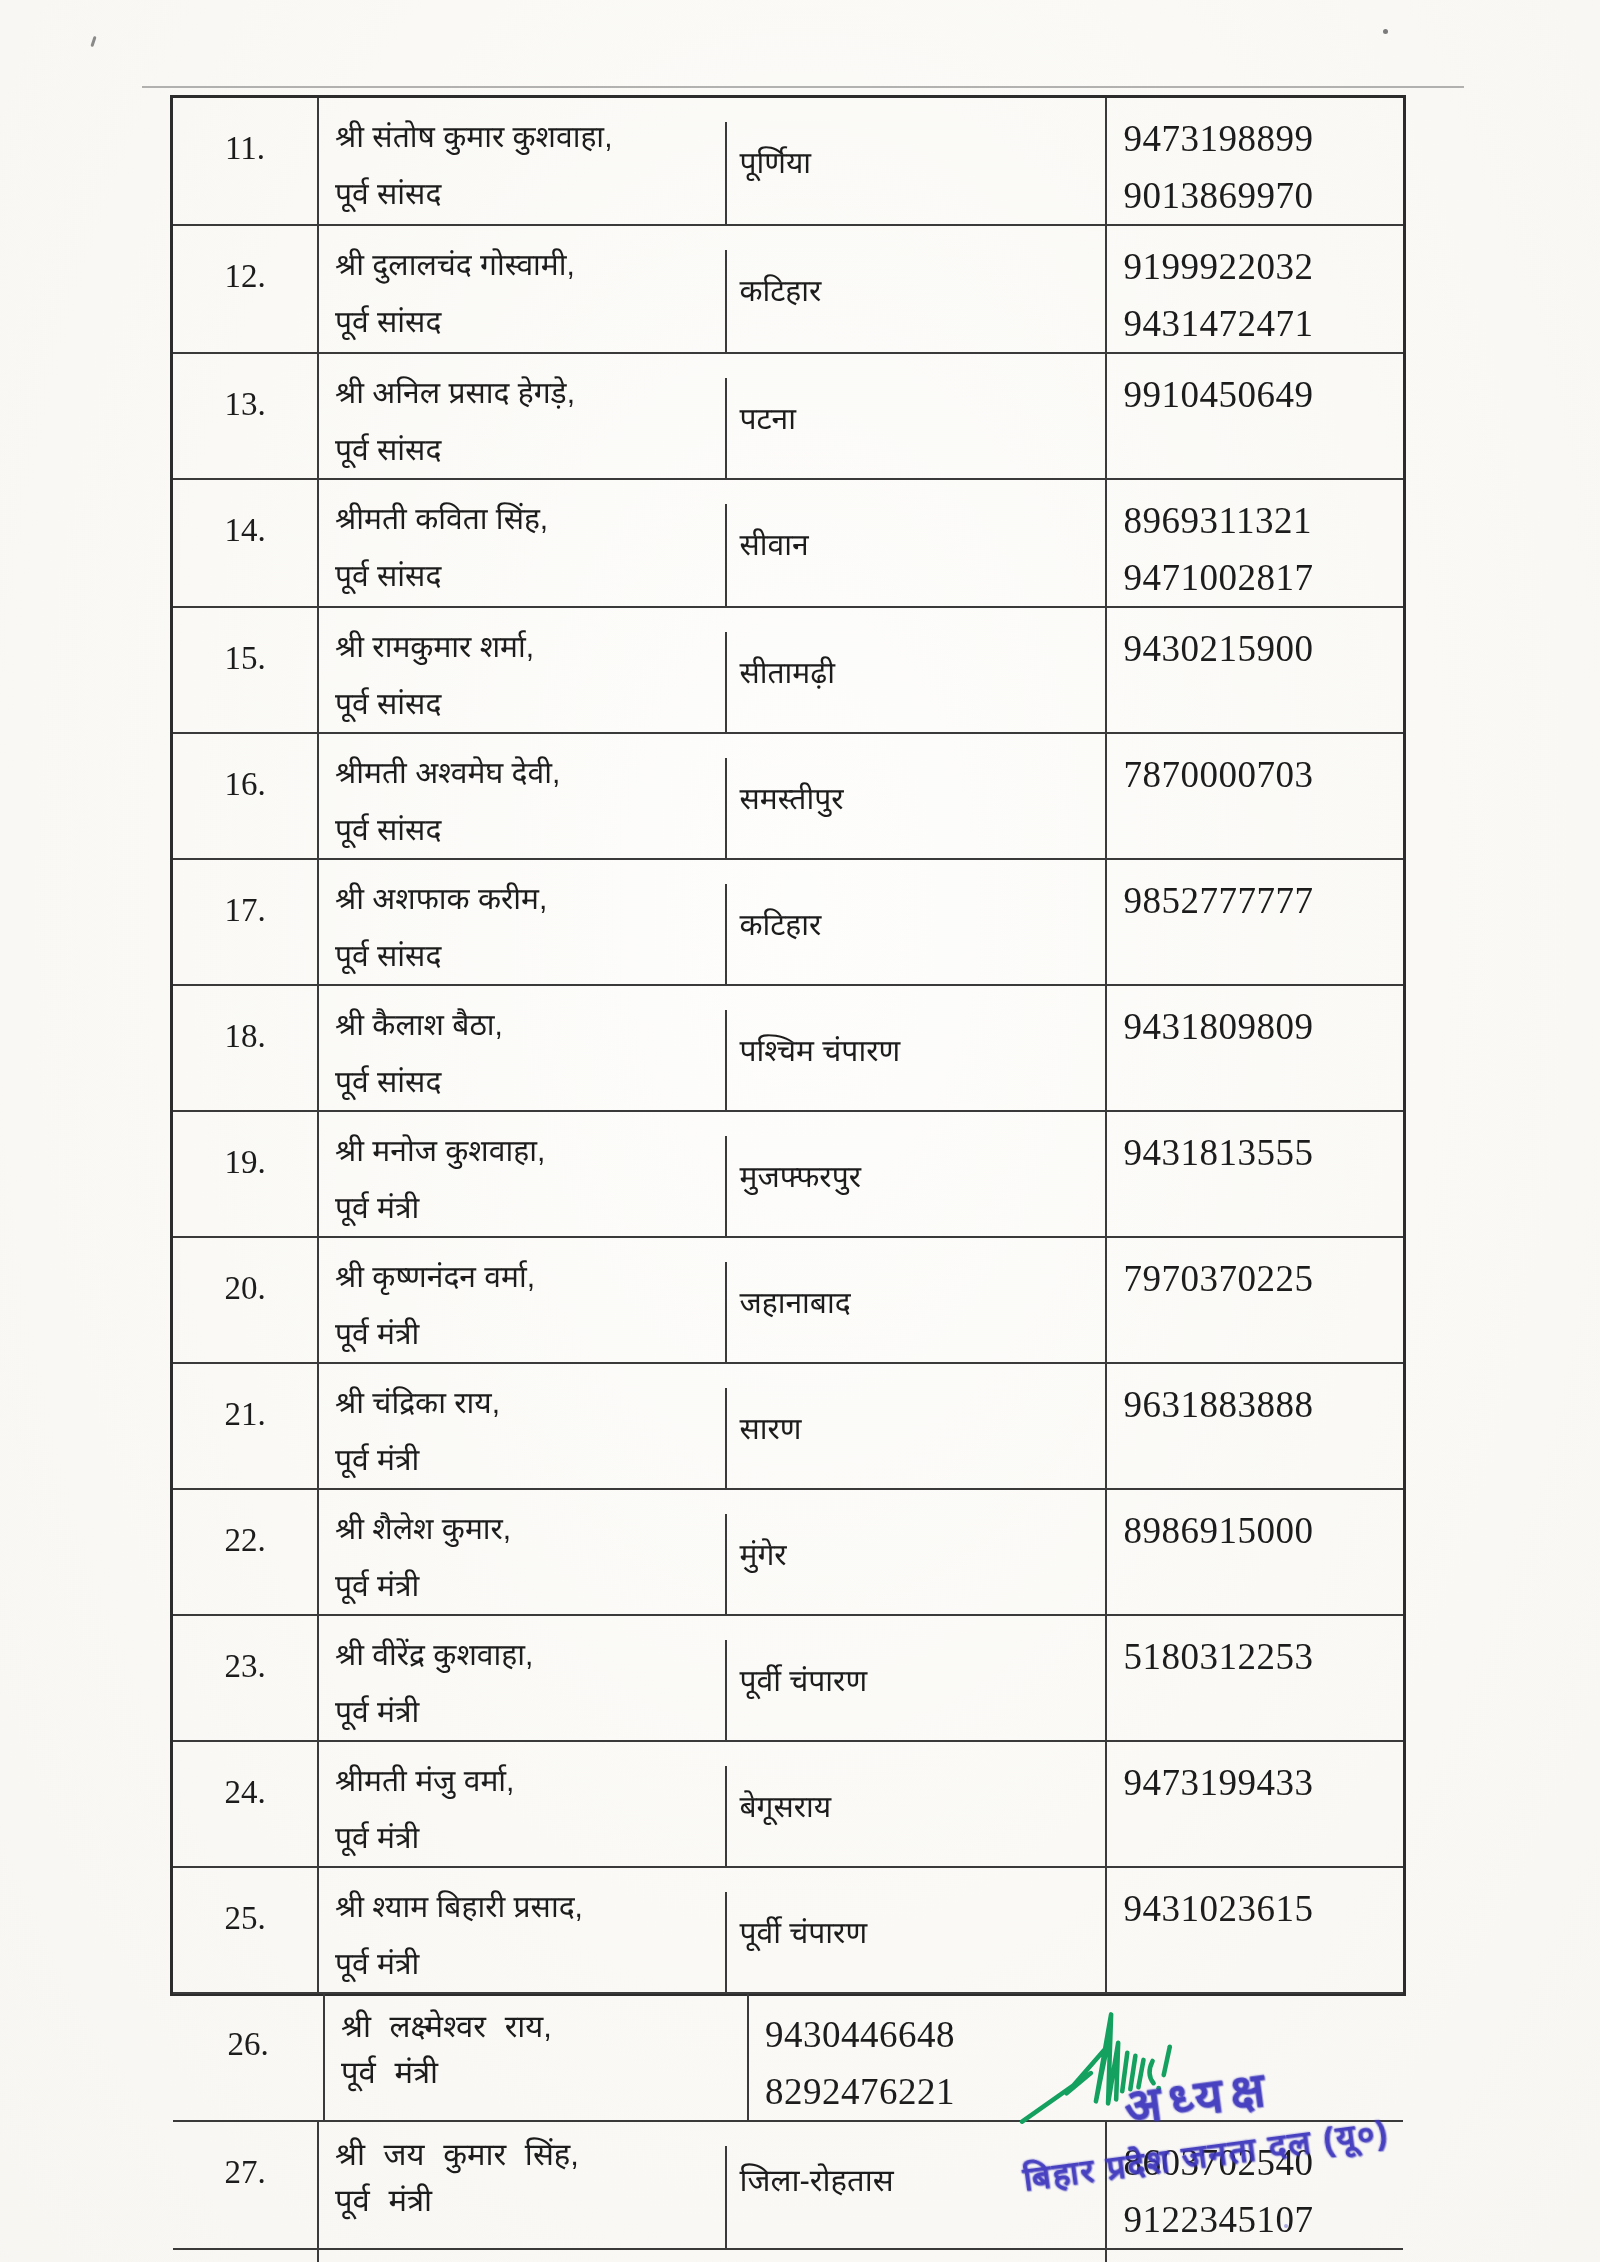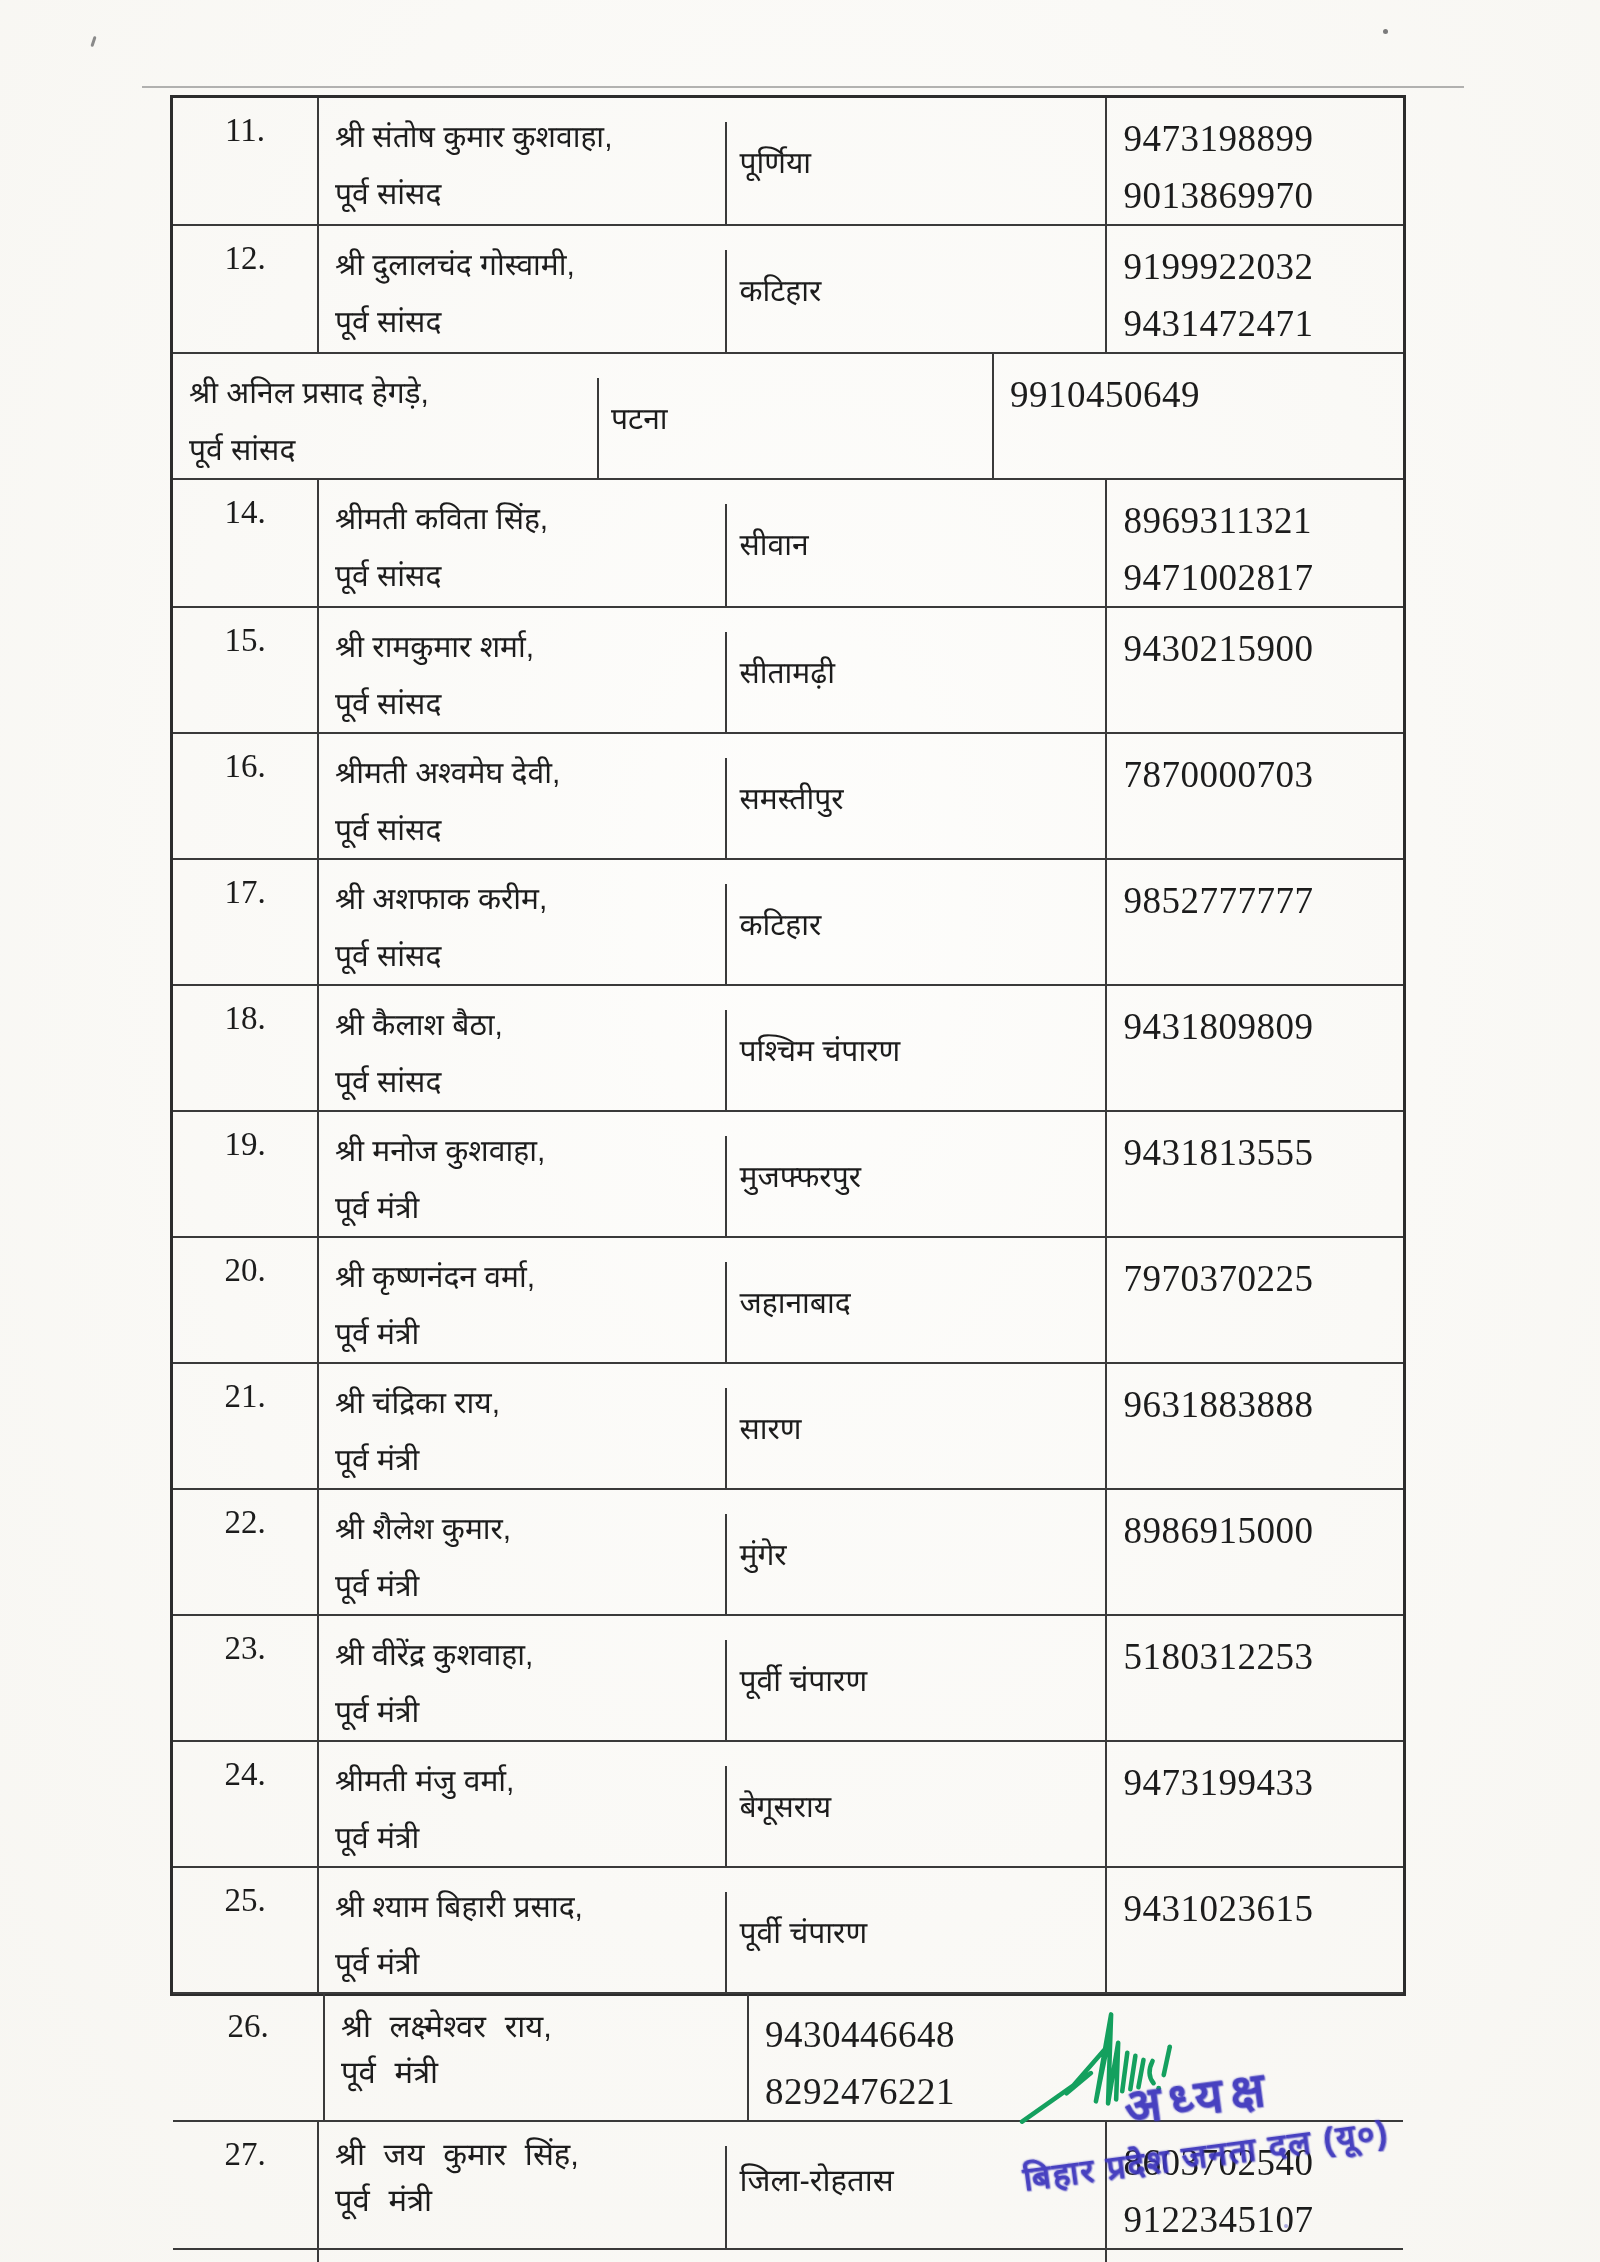--- a/index.html
+++ b/index.html
@@ -27,21 +27,21 @@
     border:3px solid #2c2c2c;
     background:transparent;
     color:#1c1c1c;
   }
   .row{flex:1;display:flex;border-top:2px solid #3a3a3a;}
   .row:first-child{border-top:none;}
   .cell{position:relative;overflow:visible;}
   .cell + .cell{border-left:2px solid #3a3a3a;}
   .cell.sn{width:150px;text-align:center;
     font-family:"Liberation Serif","DejaVu Serif",serif;
-    font-size:33px;padding-top:14px;box-sizing:border-box;}
+    font-size:33px;padding-top:32px;box-sizing:border-box;}
   .cell.name{width:424px;padding:10px 16px 0 16px;box-sizing:border-box;}
   .cell.district{width:395px;padding:12px 6px 0 12px;box-sizing:border-box;margin-top:24px;}
   .cell.phone{width:309px;padding:12px 4px 0 16px;box-sizing:border-box;
     font-family:"Liberation Serif","DejaVu Serif",serif;
     font-size:37px;letter-spacing:.5px;}
   .dev{font-size:30px;line-height:57px;white-space:nowrap;}
   .phone-line{line-height:57px;white-space:nowrap;}
   
   .row:nth-child(16) .dev,.row:nth-child(17) .dev,.row:nth-child(18) .dev{
     line-height:46px;word-spacing:10px;font-size:31px;}
@@ -96,20 +96,21 @@
         </div>
         <div class="cell district">
           <div class="dev">कटिहार</div>
         </div>
         <div class="cell phone">
           <div class="phone-line">9199922032</div>
           <div class="phone-line">9431472471</div>
         </div>
       </div>
       <div class="row">
+        <div class="cell sn">13.</div>
         <div class="cell name">
           <div class="dev">श्री अनिल प्रसाद हेगड़े,</div>
           <div class="dev">पूर्व सांसद</div>
         </div>
         <div class="cell district">
           <div class="dev">पटना</div>
         </div>
         <div class="cell phone">
           <div class="phone-line">9910450649</div>
         </div>

